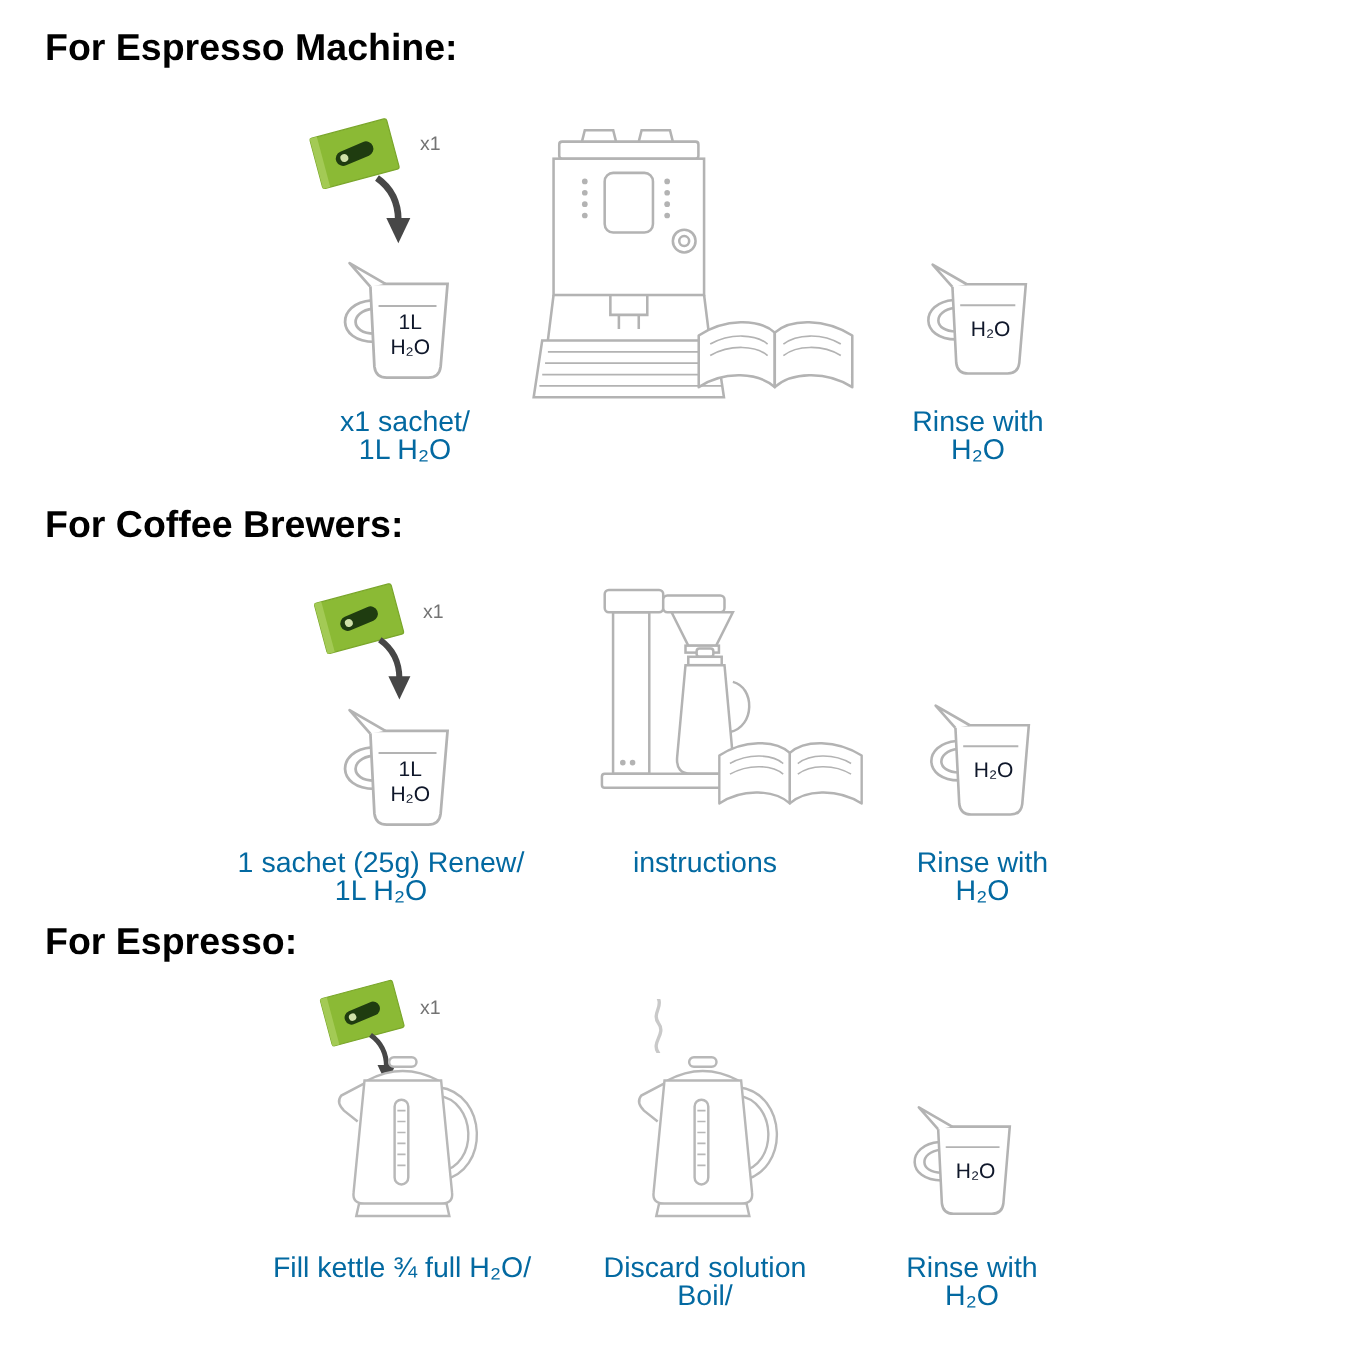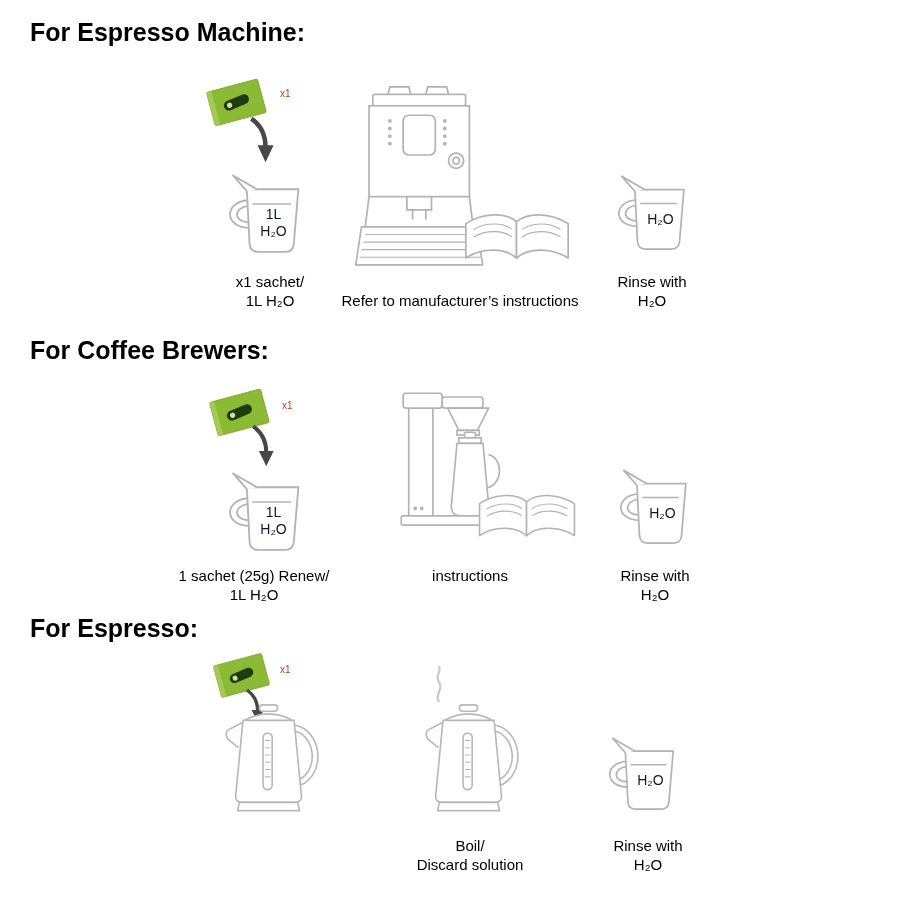--- a/index.html
+++ b/index.html
@@ -8,24 +8,24 @@
     width:900px; height:900px;
     font-family:"Liberation Sans","DejaVu Sans",sans-serif;
     color:#111;
   }
   .page { position:relative; width:755px; height:900px; background:#fff; overflow:hidden; }
   .sec-title {
     position:absolute; left:30px;
     font-size:25px; font-weight:bold; color:#000;
   }
   .caption {
-    position:absolute; font-size:15px; color:#000000;
+    position:absolute; font-size:19px; color:#0369a1;
     text-align:center; line-height:19px;
   }
-  .small-label { position:absolute; font-size:10px; color:#c2410c; }
+  .small-label { position:absolute; font-size:13px; color:#737373; }
   .icon-wrap { position:absolute; }
   .icon-wrap svg { display:block; width:100%; height:100%; }
   .jug-wrap { position:absolute; }
   .jug-wrap svg { display:block; width:100%; height:100%; }
   .jug-label {
     position:absolute; left:12%; width:88%;
     text-align:center; font-size:14px; color:#0f172a; line-height:17px;
   }
   .jug-label.two { top:40%; }
   .jug-label.one { top:46%; }
@@ -175,23 +175,20 @@
       </svg>
     <div class="jug-label one">
       <div>H₂O</div>
     </div>
   </div>
 
   <div class="caption" style="left:170px; top:272px; width:200px">
     <div>x1 sachet/</div>
     <div>1L H₂O</div>
   </div>
-  <div class="caption" style="left:340px; top:291px; width:240px">
-    <div>Refer to manufacturer’s instructions</div>
-  </div>
   <div class="caption" style="left:552px; top:272px; width:200px">
     <div>Rinse with</div>
     <div>H₂O</div>
   </div>
 
   <div class="sec-title" style="top:336px">For Coffee Brewers:</div>
 
   <div class="icon-wrap sachet" style="left:208px; top:388px; width:66px; height:48px">
     <svg viewBox="0 0 80 58">
         <use href="#sym-sachet"></use>
@@ -280,23 +277,24 @@
   <div class="jug-wrap" style="left:600px; top:734px; width:90px; height:82px">
     <svg viewBox="0 0 100 96">
         <use href="#sym-jug"></use>
       </svg>
     <div class="jug-label one">
       <div>H₂O</div>
     </div>
   </div>
 
   <div class="caption" style="left:148px; top:836px; width:240px">
+    <div>Fill kettle ¾ full H₂O/</div>
   </div>
   <div class="caption" style="left:360px; top:836px; width:220px">
+    <div>Discard solution</div>
     <div>Boil/</div>
-    <div>Discard solution</div>
   </div>
   <div class="caption" style="left:548px; top:836px; width:200px">
     <div>Rinse with</div>
     <div>H₂O</div>
   </div>
 
 </div>
 
 </body></html>

